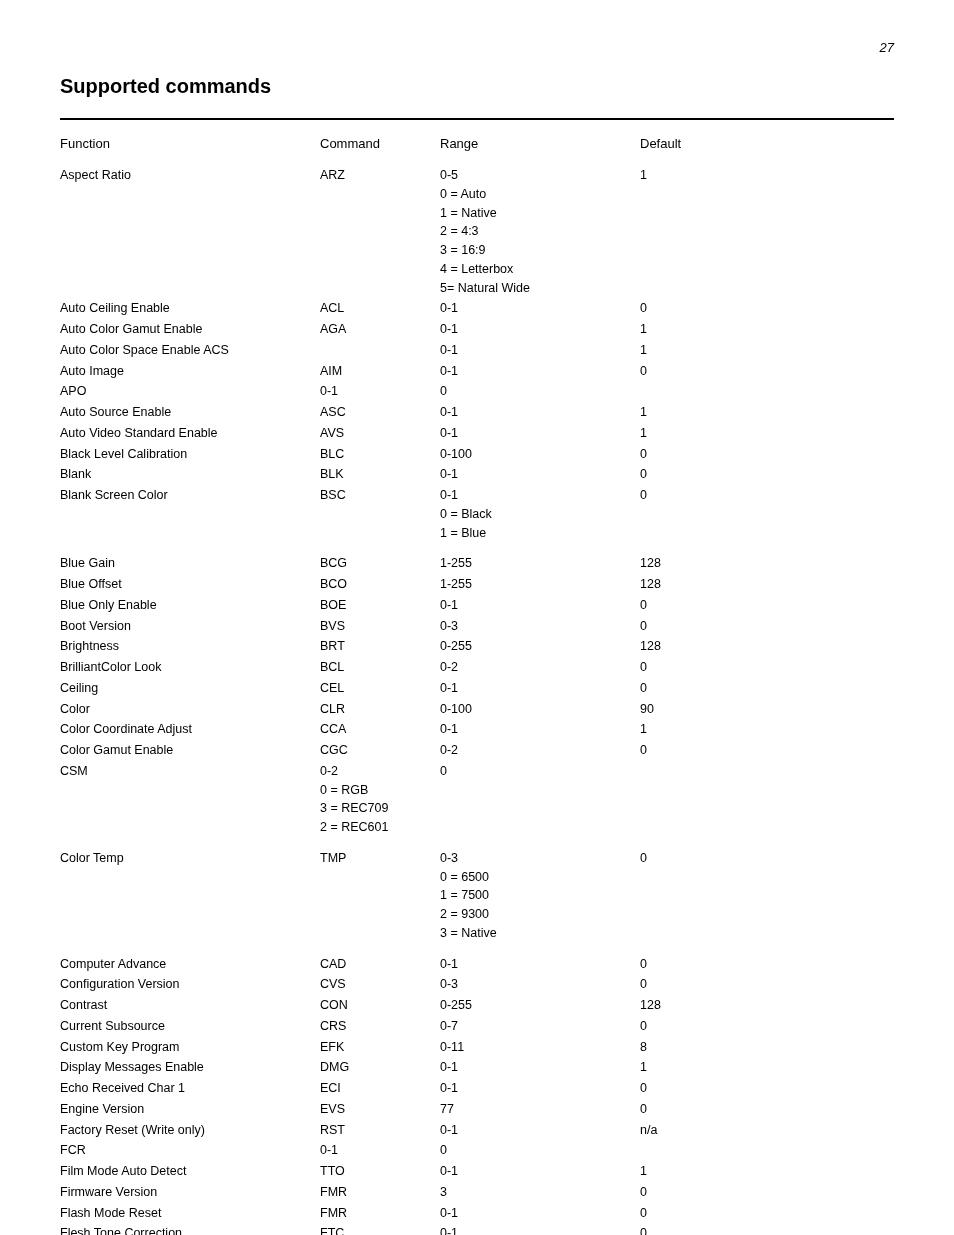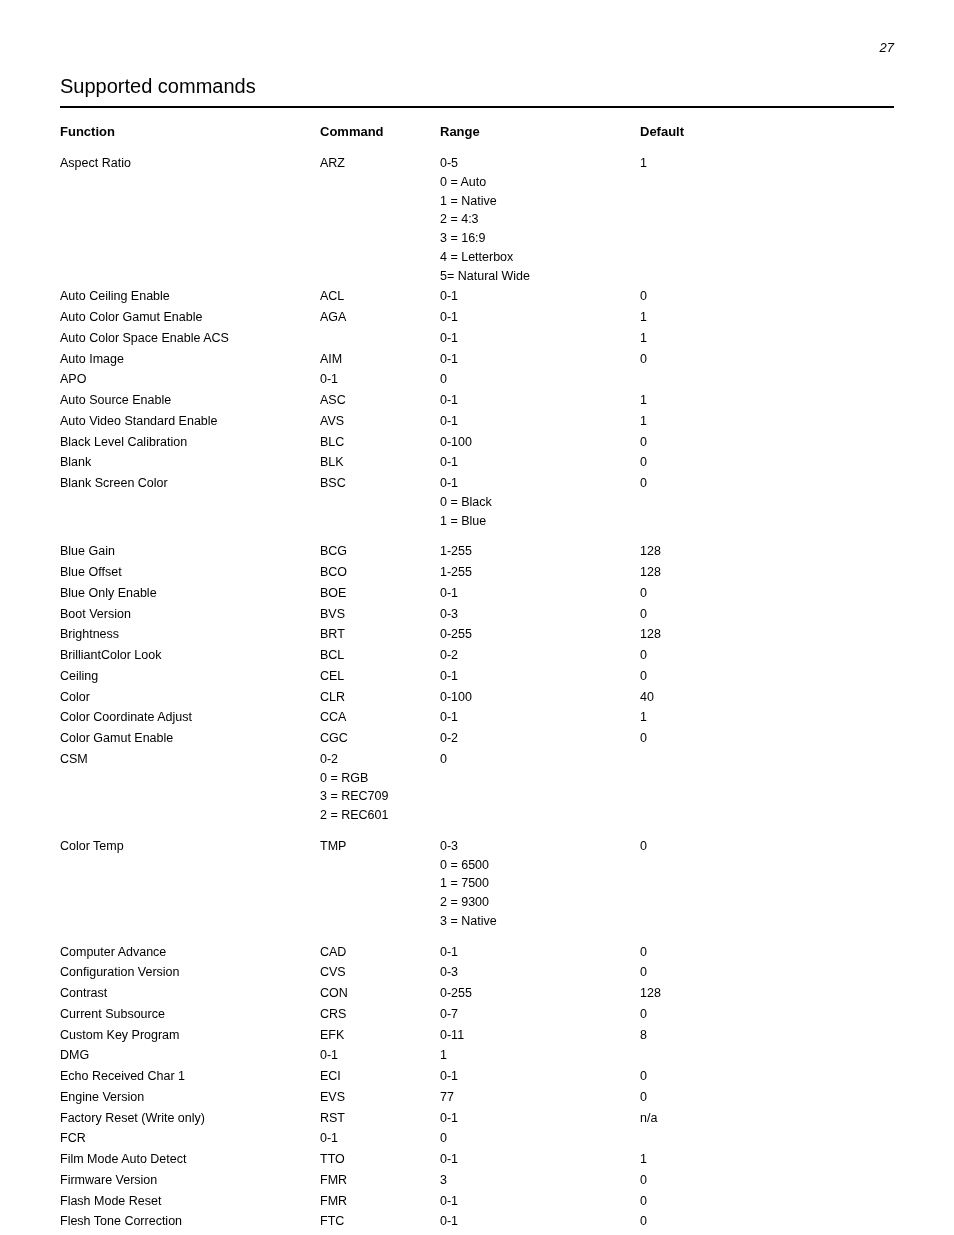--- a/index.html
+++ b/index.html
@@ -13,32 +13,32 @@
       min-height: 1235px;
     }
     .page-number {
       text-align: right;
       font-size: 13px;
       margin-bottom: 20px;
       font-style: italic;
     }
     h1 {
       font-size: 20px;
-      font-weight: normal;
-      margin-bottom: 8px;
+      font-weight: bold;
+      margin-bottom: 20px;
     }
     .title-rule {
       border: none;
       border-top: 2px solid #000;
       margin-bottom: 16px;
     }
     .table-header {
       display: grid;
       grid-template-columns: 260px 120px 200px 100px;
-      font-weight: bold;
+      font-weight: normal;
       font-size: 13px;
       padding-bottom: 6px;
       margin-bottom: 8px;
     }
     .table-body {}
     .table-row {
       display: grid;
       grid-template-columns: 260px 120px 200px 100px;
       padding: 1px 0;
       font-size: 12.5px;
@@ -173,21 +173,21 @@
     <div class="table-row multi">
       <div class="col">Ceiling</div>
       <div class="col">CEL</div>
       <div class="col">0-1</div>
       <div class="col">0</div>
     </div>
     <div class="table-row multi">
       <div class="col">Color</div>
       <div class="col">CLR</div>
       <div class="col">0-100</div>
-      <div class="col">40</div>
+      <div class="col">90</div>
     </div>
     <div class="table-row multi">
       <div class="col">Color Coordinate Adjust</div>
       <div class="col">CCA</div>
       <div class="col">0-1</div>
       <div class="col">1</div>
     </div>
     <div class="table-row multi">
       <div class="col">Color Gamut Enable</div>
       <div class="col">CGC</div>
@@ -231,20 +231,21 @@
       <div class="col">0-7</div>
       <div class="col">0</div>
     </div>
     <div class="table-row multi">
       <div class="col">Custom Key Program</div>
       <div class="col">EFK</div>
       <div class="col">0-11</div>
       <div class="col">8</div>
     </div>
     <div class="table-row multi">
+      <div class="col">Display Messages Enable</div>
       <div class="col">DMG</div>
       <div class="col">0-1</div>
       <div class="col">1</div>
     </div>
     <div class="table-row multi">
       <div class="col">Echo Received Char 1</div>
       <div class="col">ECI</div>
       <div class="col">0-1</div>
       <div class="col">0</div>
     </div>

